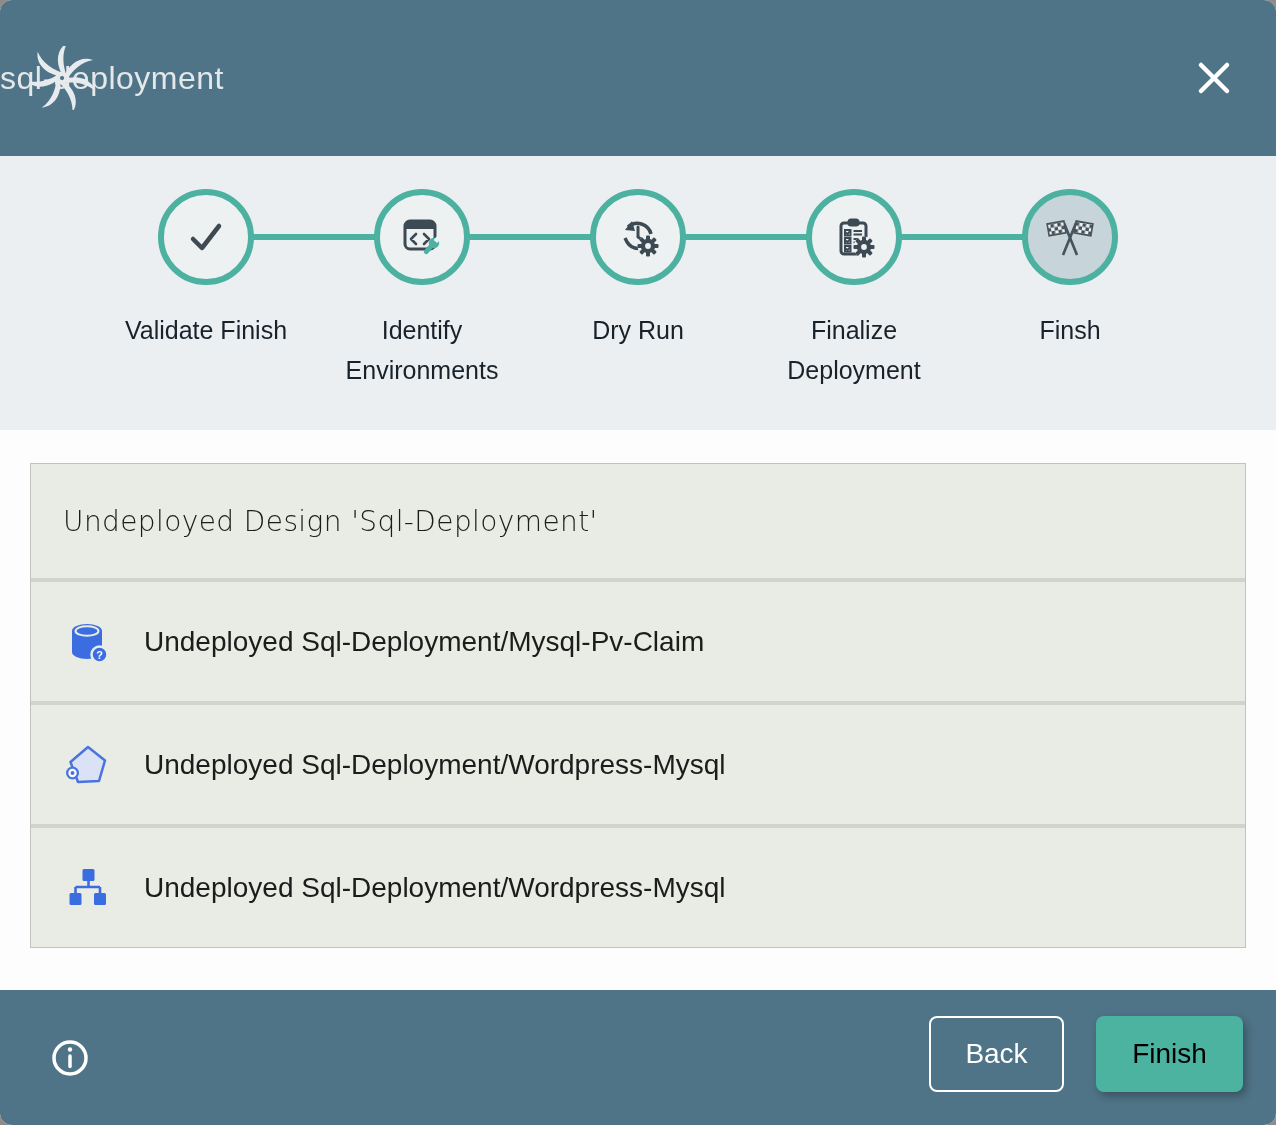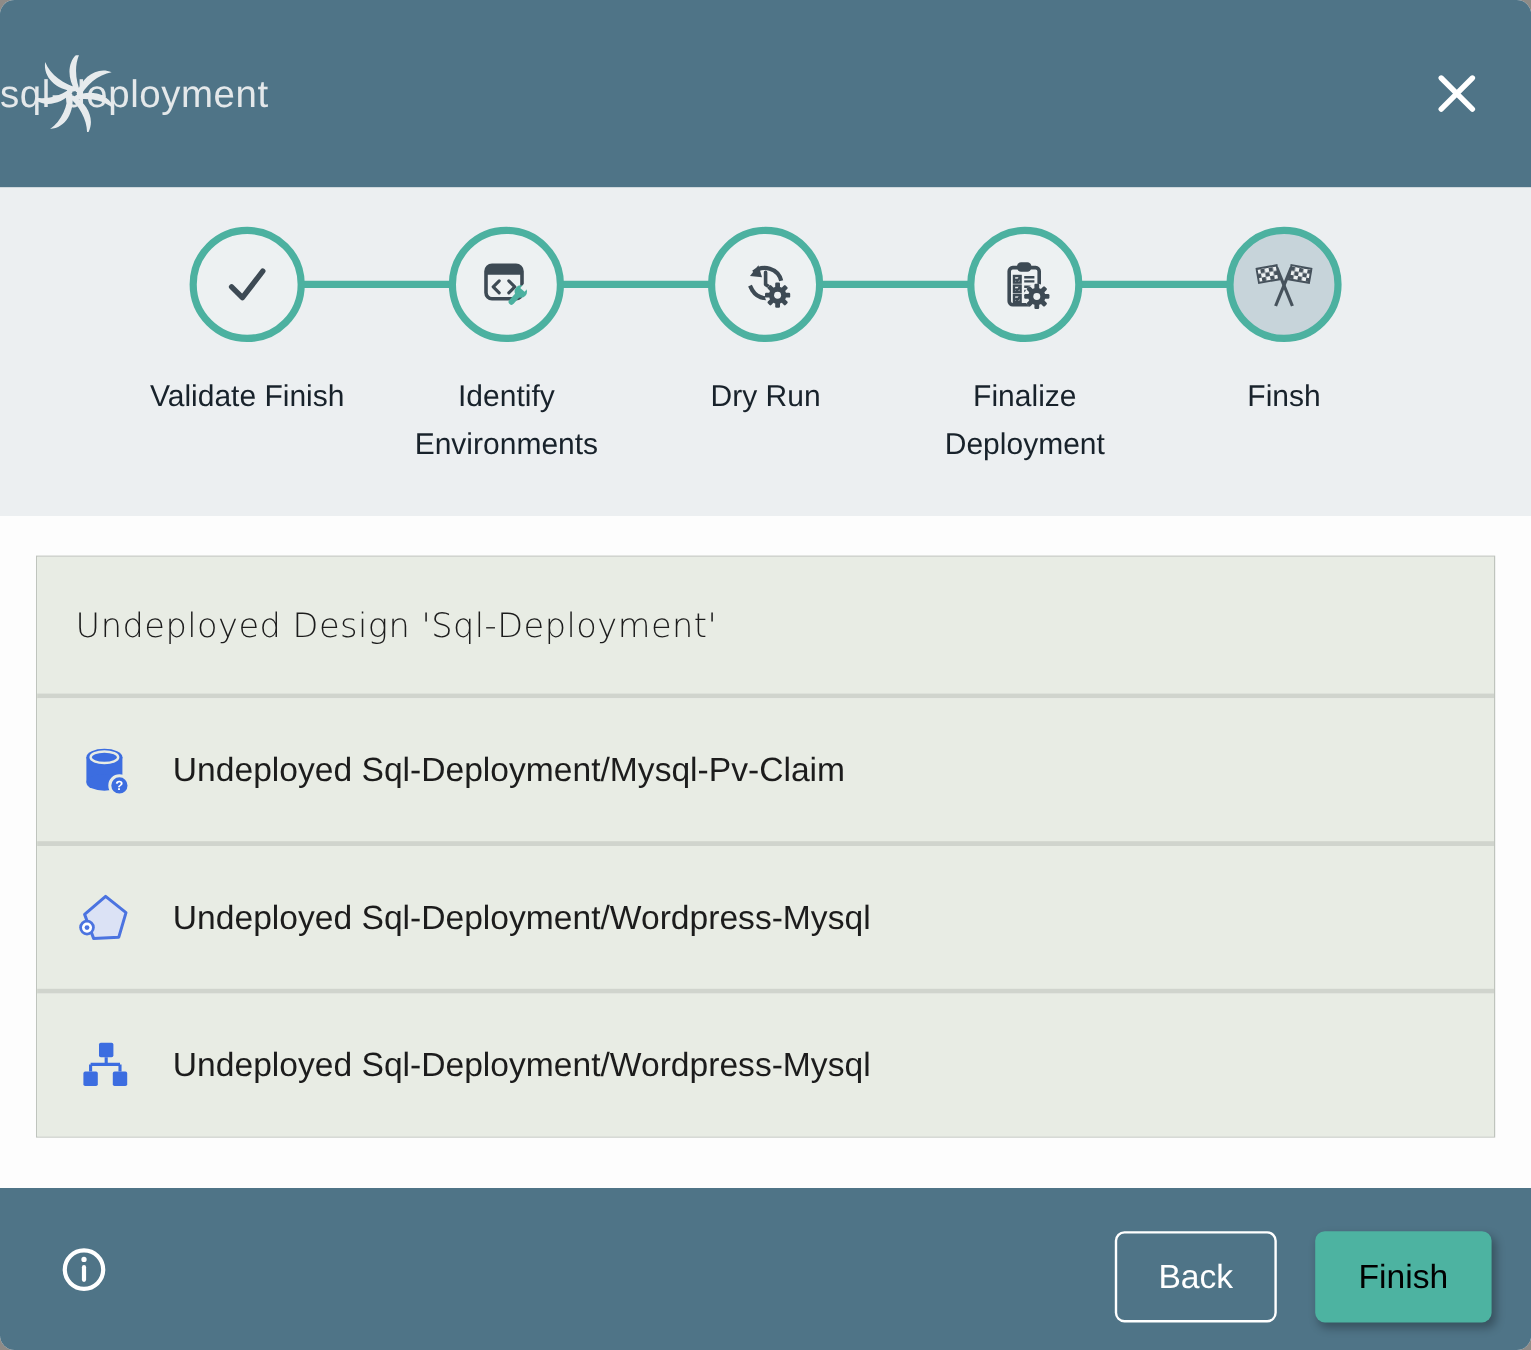--- a/index.html
+++ b/index.html
@@ -50,21 +50,21 @@
   .row-heading .row-text { font-family:"DejaVu Sans", sans-serif; font-weight:300; letter-spacing:.4px; }
   .row-text { font-size:28px; color:#1c1c1c; }
   .row-icon { width:48px; height:48px; margin-right:33px; flex:0 0 auto; }
   
   .ftr {
     position:relative; height:135px; background:#4f7487;
     display:flex; align-items:center;
   }
   .info-btn { position:absolute; left:50px; top:48px; width:40px; height:40px;
     background:transparent; border:none; padding:0; cursor:pointer; }
-  .actions { position:absolute; right:33px; top:36px; display:flex; gap:32px; }
+  .actions { position:absolute; right:33px; top:26px; display:flex; gap:32px; }
   .btn {
     height:76px; border-radius:8px; font-size:28px; cursor:pointer;
     font-family:"Liberation Sans", sans-serif;
   }
   .btn-back {
     width:135px; background:transparent; border:2px solid #ffffff; color:#ffffff;
   }
   .btn-finish {
     width:147px; background:#4db3a1; border:none; color:#000000;
     box-shadow:3px 4px 8px rgba(0,0,0,.3);

